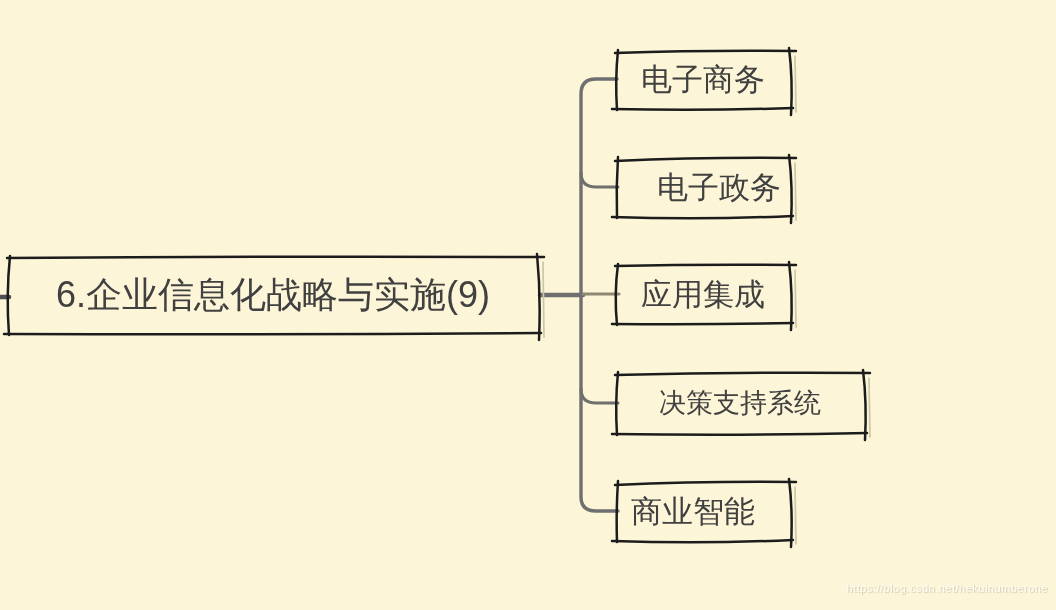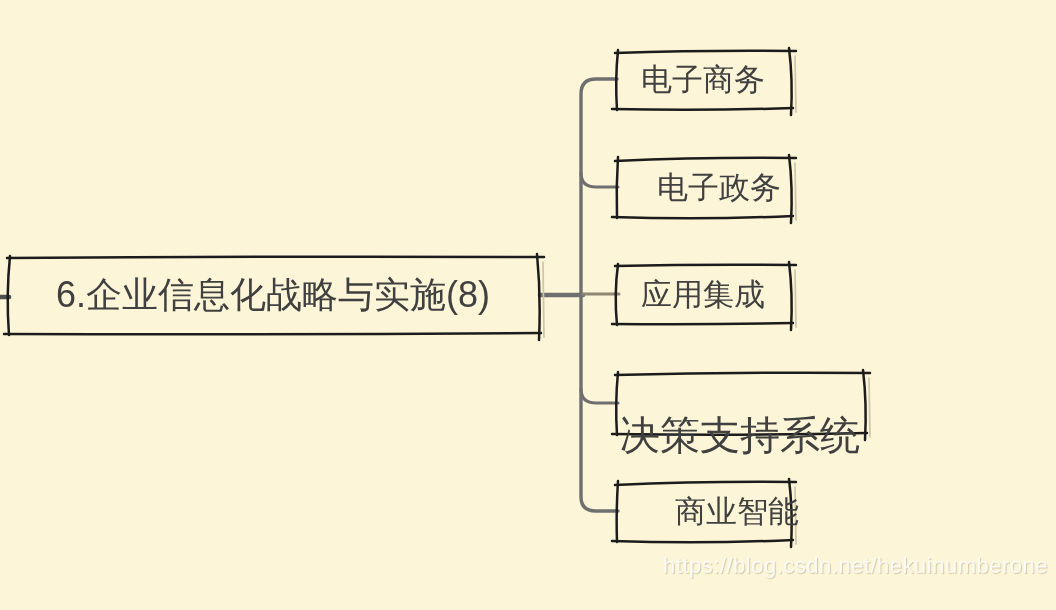--- a/index.html
+++ b/index.html
@@ -30,28 +30,28 @@
     font-weight: 500;
     white-space: nowrap;
     cursor: default;
     line-height: 1;
   }
 
   #n-root { left: 9px;   top: 257px; width: 528px; height: 76px; font-size: 36px; }
   #n-c0   { left: 617px; top: 51px;  width: 172px; height: 57px; font-size: 31px; }
   #n-c1   { left: 617px; top: 158px; width: 204px; height: 58px; font-size: 31px; }
   #n-c2   { left: 617px; top: 265px; width: 172px; height: 58px; font-size: 31px; }
-  #n-c3   { left: 617px; top: 373px; width: 246px; height: 60px; font-size: 40px; margin-top: 32px; }
-  #n-c4   { left: 617px; top: 482px; width: 152px; height: 58px; font-size: 31px; padding-left: 44px; }
+  #n-c3   { left: 617px; top: 373px; width: 246px; height: 60px; font-size: 27px; }
+  #n-c4   { left: 617px; top: 482px; width: 152px; height: 58px; font-size: 31px; }
 
   #watermark {
     position: absolute;
     right: 8px;
-    top: 553px;
-    font-size: 22px;
+    top: 582px;
+    font-size: 11px;
     letter-spacing: 0.5px;
     color: rgba(255, 255, 255, 0.85);
     text-shadow: 1px 1px 1px rgba(176, 166, 132, 0.55);
   }
 </style>
 </head>
 <body>
 
 <div id="canvas">
 
@@ -87,21 +87,21 @@
       <path d="M 867,433 Q 740,436 612,434" fill="none" stroke="#1c1c1c" stroke-width="2.5" stroke-linecap="round"></path>
       <path d="M 617,435 Q 615,403 618,372" fill="none" stroke="#1c1c1c" stroke-width="2.5" stroke-linecap="round"></path>
       <path d="M 869,378 L 870,437" fill="none" stroke="#cdc6a9" stroke-width="1.7" stroke-linecap="round"></path>
       <path d="M 615,485 Q 703,481 796,482" fill="none" stroke="#1c1c1c" stroke-width="2.5" stroke-linecap="round"></path>
       <path d="M 789,479 Q 793,511 791,547" fill="none" stroke="#1c1c1c" stroke-width="2.5" stroke-linecap="round"></path>
       <path d="M 793,540 Q 703,544 612,541" fill="none" stroke="#1c1c1c" stroke-width="2.5" stroke-linecap="round"></path>
       <path d="M 617,542 Q 616,511 618,481" fill="none" stroke="#1c1c1c" stroke-width="2.5" stroke-linecap="round"></path>
       <path d="M 795,487 L 796,544" fill="none" stroke="#cdc6a9" stroke-width="1.7" stroke-linecap="round"></path>
     </svg>
 
-  <div class="node" id="n-root">6.企业信息化战略与实施(8)</div>
+  <div class="node" id="n-root">6.企业信息化战略与实施(9)</div>
 
   <div class="node" id="n-c0">电子商务</div>
 
   <div class="node" id="n-c1">电子政务</div>
 
   <div class="node" id="n-c2">应用集成</div>
 
   <div class="node" id="n-c3">决策支持系统</div>
 
   <div class="node" id="n-c4">商业智能</div>

